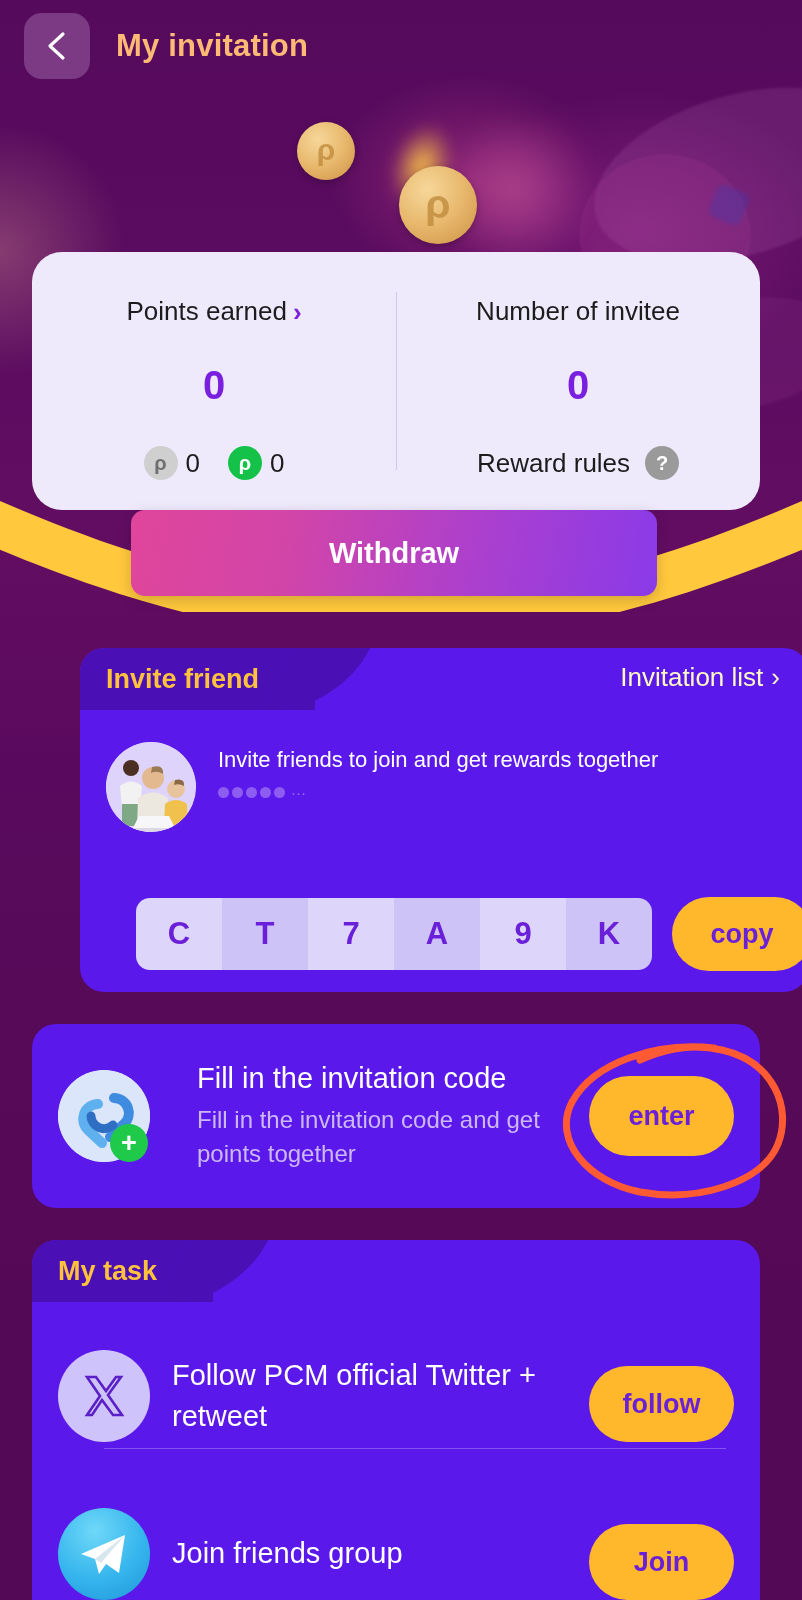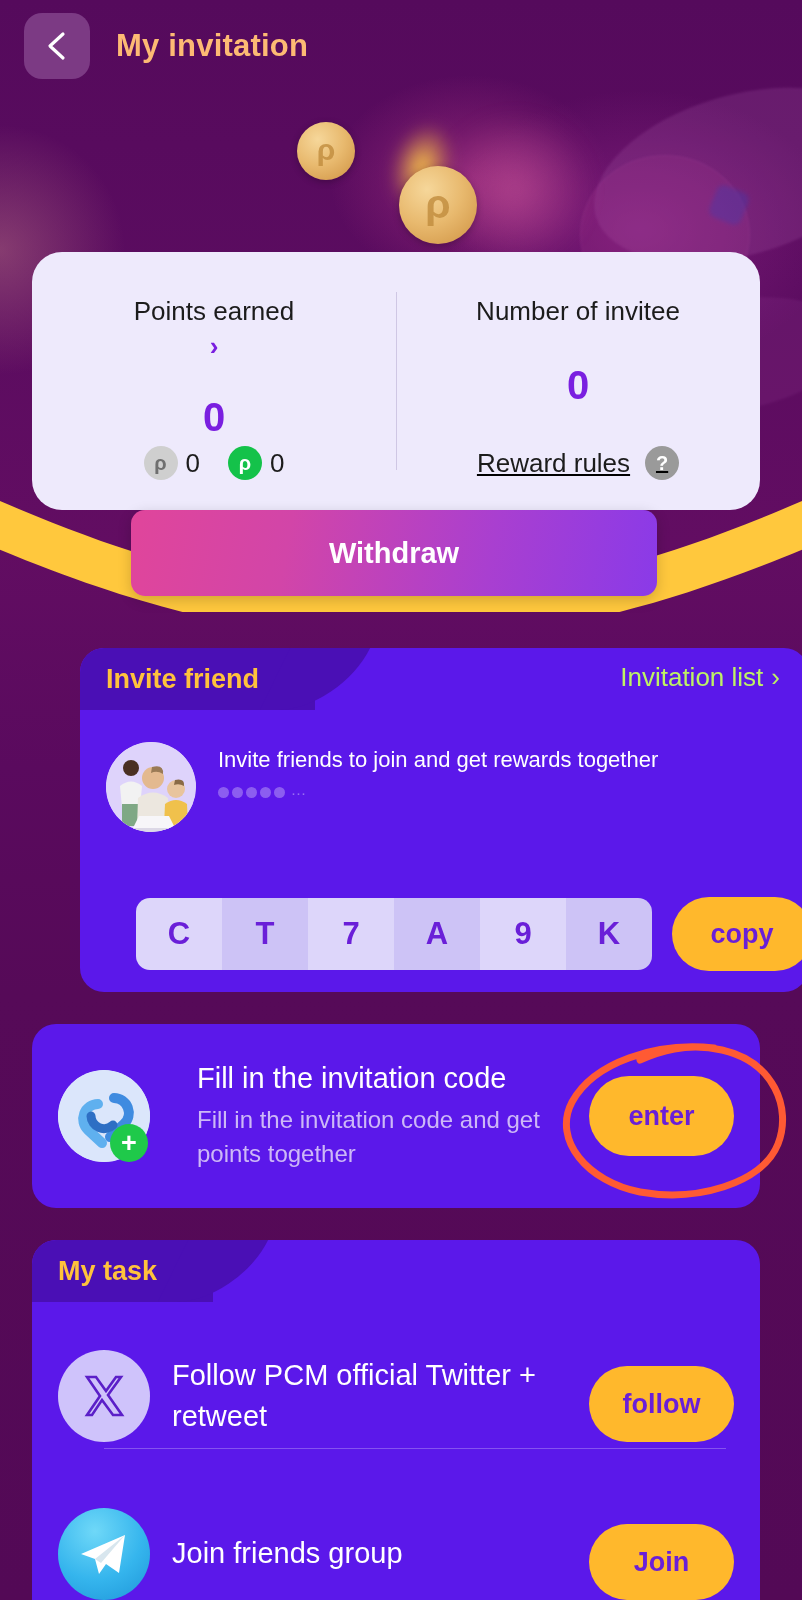--- a/index.html
+++ b/index.html
@@ -101,40 +101,40 @@
   .stats-col {
     flex:1; position:relative;
     display:flex; flex-direction:column; align-items:center;
     padding-top:44px;
   }
   .stats-divider {
     position:absolute; left:50%; top:40px; width:1px; height:178px;
     background:#cfc7e4;
   }
   .stats-label {
-    font-size:26px; color:#1c1c1c; display:flex; align-items:center; gap:6px;flex-direction:column;
+    font-size:26px; color:#1c1c1c; display:flex; align-items:center; gap:6px;
   }
   .chev-purple { color:#7a1fe0; font-size:26px; font-weight:bold; line-height:1; }
   .stats-value {
     font-size:40px; color:#7a1fe0; font-weight:bold; margin-top:36px;
   }
   .stats-sub {
     position:absolute; bottom:30px; left:0; right:0;
     display:flex; align-items:center; justify-content:center; gap:28px;
   }
   .coin-chip { display:flex; align-items:center; gap:8px; }
   .chip-dot {
     width:34px; height:34px; border-radius:50%;
     display:flex; align-items:center; justify-content:center;
     font-size:20px; font-weight:bold; color:#ffffff;
   }
   .chip-dot.gray { background:#cfcfcf; color:#6f6f6f; }
   .chip-dot.green { background:#14c24a; color:#ffffff; }
   .chip-num { font-size:26px; color:#1c1c1c; }
-  .rules-row { display:flex; align-items:center; gap:15px;text-decoration:underline; }
+  .rules-row { display:flex; align-items:center; gap:15px; }
   .rules-text { font-size:26px; color:#1c1c1c; }
   .q-badge {
     width:34px; height:34px; border-radius:50%;
     background:#9a9a9a; color:#ffffff;
     font-size:20px; font-weight:bold;
     display:flex; align-items:center; justify-content:center;
   }
 
   
   .withdraw-btn {
@@ -167,21 +167,21 @@
     content:""; position:absolute; right:-40px; top:0;
     width:80px; height:62px;
     background:#4a0fb5;
     border-bottom-right-radius:62px;
     transform:skewX(-26deg);
   }
   .card-tab span { position:relative; z-index:2; }
 
   .card-link {
     position:absolute; right:28px; top:14px;
-    color:#bef264; font-size:26px;
+    color:#fef9c3; font-size:26px;
     display:flex; align-items:center; gap:8px;
     cursor:pointer; z-index:5;
   }
 
   
   #invite-card { top:648px; height:344px;margin-left:48px; }
   .invite-body { position:absolute; left:0; top:94px; right:0; display:flex; padding:0 26px; gap:22px; }
   .avatar-circle {
     width:90px; height:90px; border-radius:50%;
     background:#ded3fb; flex:0 0 90px; position:relative; overflow:hidden;

